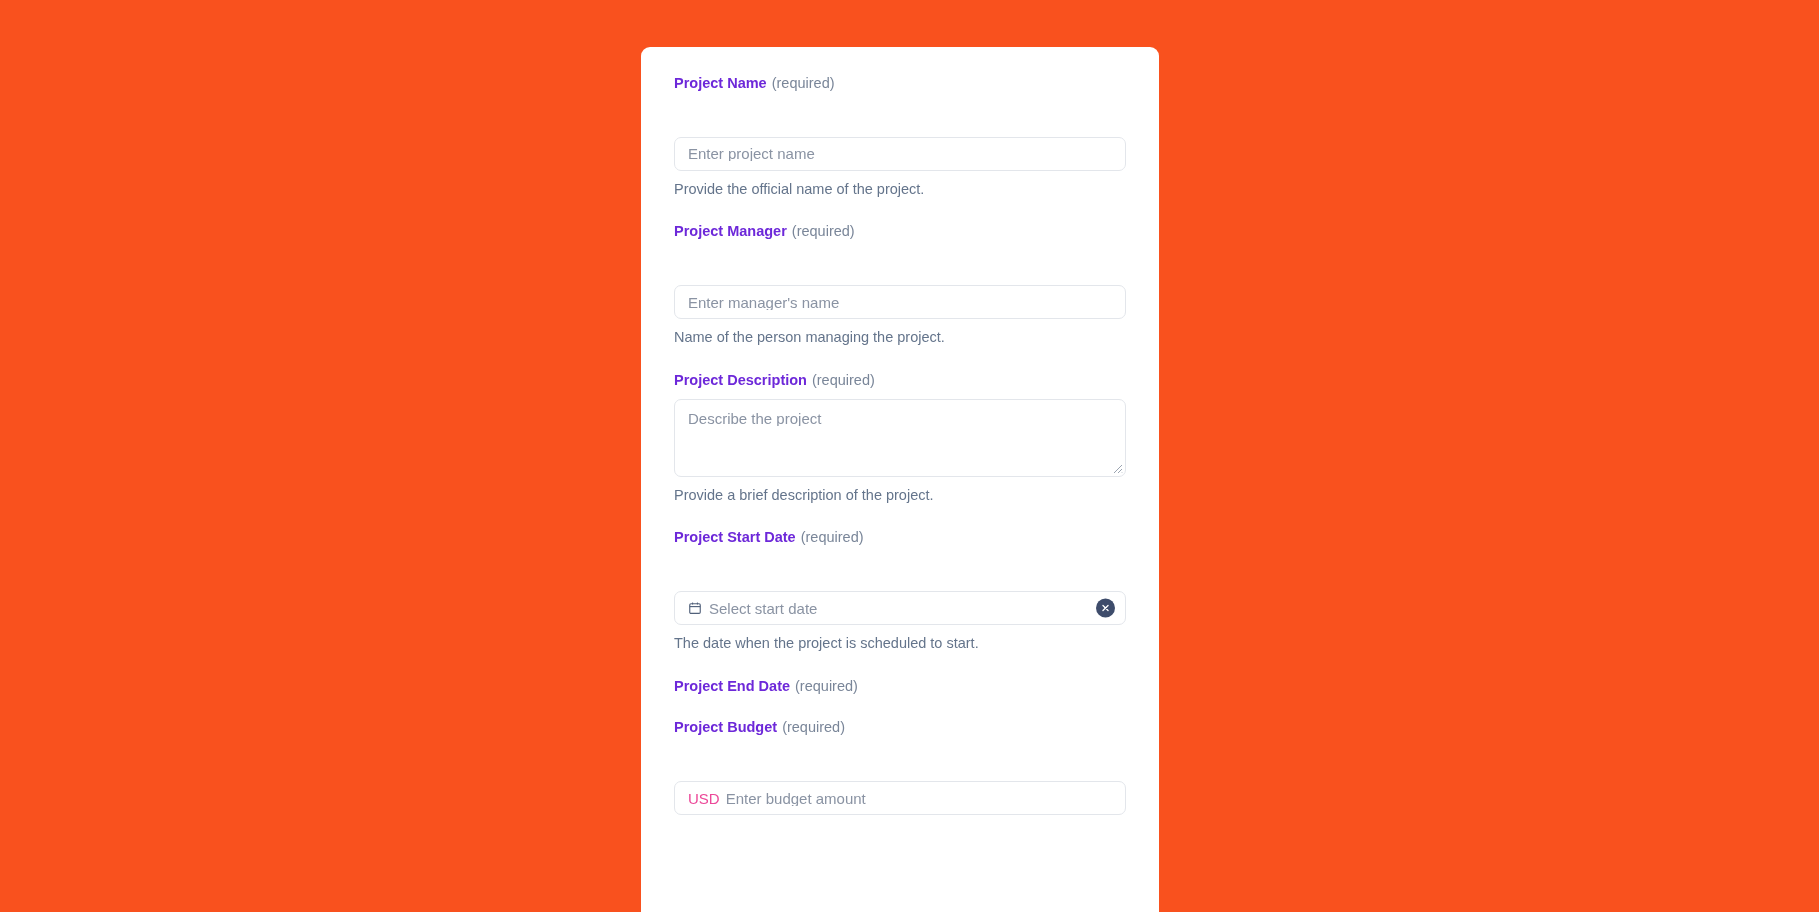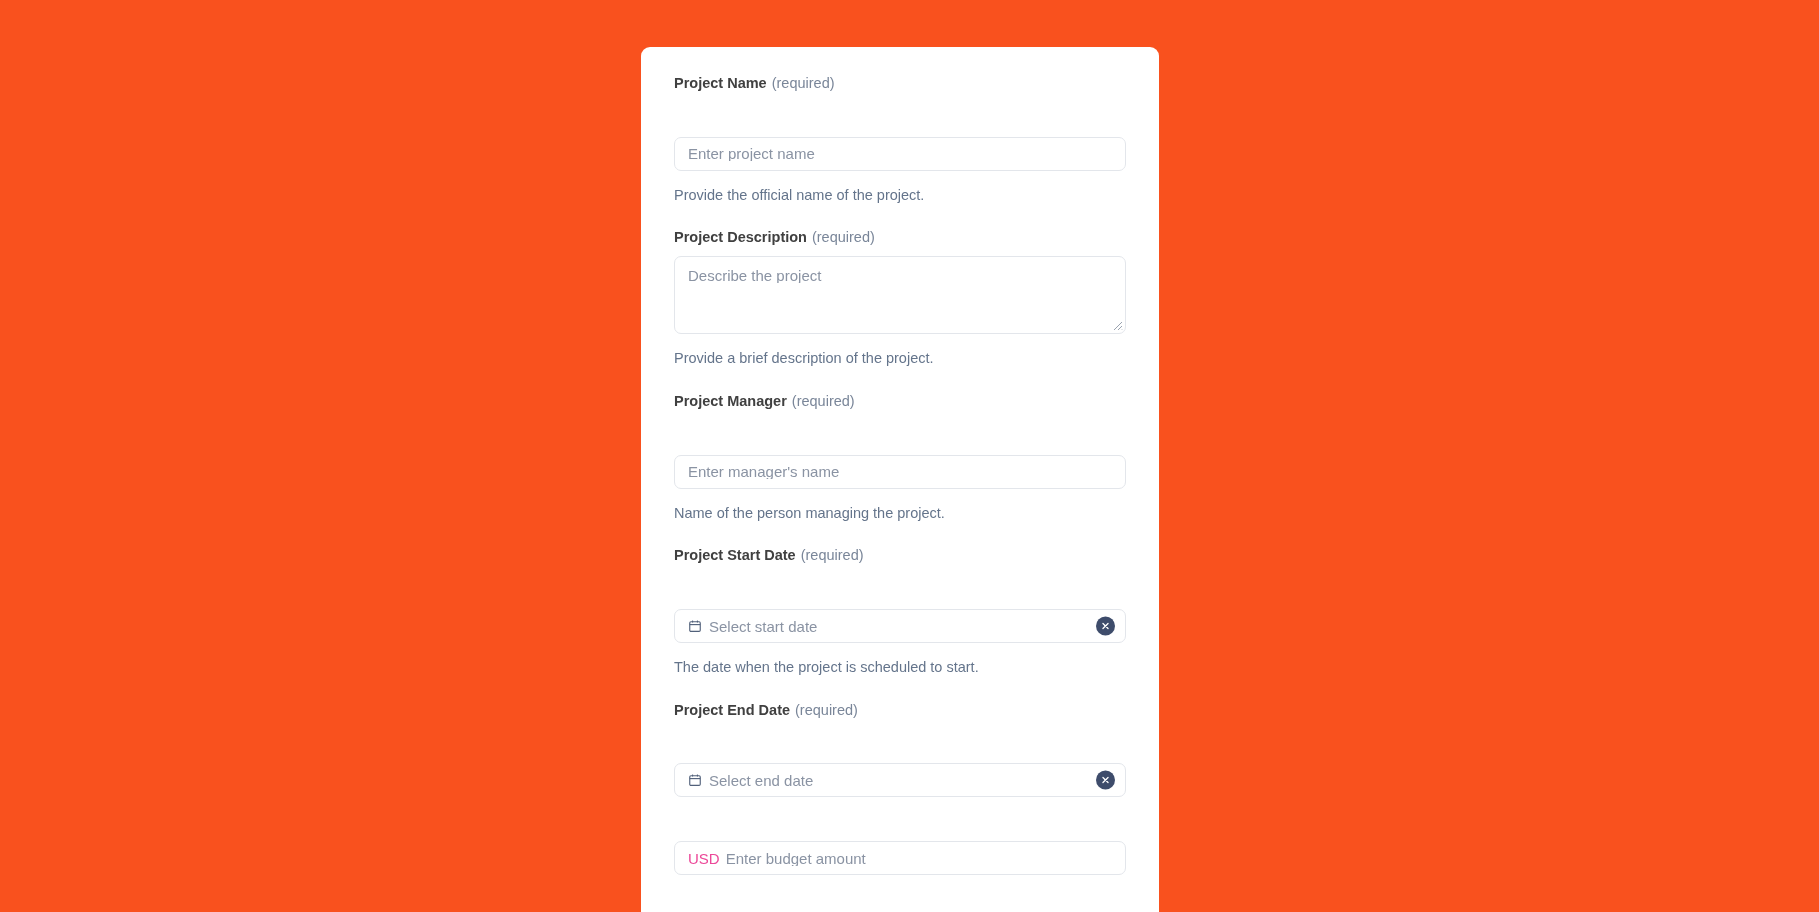--- a/index.html
+++ b/index.html
@@ -40,21 +40,21 @@
 
   .field-label {
     display: block;
     font-size: 14.5px;
     line-height: 1.3;
     margin-bottom: 9px;
     color: #1e2a3b;
   }
   .label-text {
     font-weight: 700;
-    color: #404040;
+    color: #6d28d9;
   }
   .label-required {
     font-weight: 400;
     color: #7a8699;
     margin-left: 5px;
     font-size: 14.5px;
   }
 
   .input-box {
     position: relative;
@@ -92,21 +92,21 @@
   .resize-grip {
     position: absolute;
     right: 2px;
     bottom: 2px;
     width: 13px;
     height: 13px;
     pointer-events: none;
   }
 
   .helper-text {
-    margin-top: 15px;
+    margin-top: 9px;
     font-size: 14.5px;
     color: #64748b;
     line-height: 1.35;
   }
 
   .date-box {
     justify-content: flex-start;
     padding-right: 40px;
     text-align: center;
   }
@@ -158,39 +158,39 @@
         <span class="label-text">Project Name</span><span class="label-required">(required)</span>
       </div>
       <div class="input-box">
         <span class="input-placeholder">Enter project name</span>
       </div>
       <div class="helper-text">Provide the official name of the project.</div>
     </div>
 
     <div class="field">
       <div class="field-label">
+        <span class="label-text">Project Manager</span><span class="label-required">(required)</span>
+      </div>
+      <div class="input-box">
+        <span class="input-placeholder">Enter manager's name</span>
+      </div>
+      <div class="helper-text">Name of the person managing the project.</div>
+    </div>
+
+    <div class="field">
+      <div class="field-label">
         <span class="label-text">Project Description</span><span class="label-required">(required)</span>
       </div>
       <div class="textarea-box">
         <span class="input-placeholder">Describe the project</span>
         <svg class="resize-grip" viewBox="0 0 13 13">
           <path d="M12 4 L4 12 M12 8 L8 12 M12 11.5 L11.5 12" stroke="#9aa3b0" stroke-width="1" fill="none"></path>
         </svg>
       </div>
       <div class="helper-text">Provide a brief description of the project.</div>
-    </div>
-
-    <div class="field">
-      <div class="field-label">
-        <span class="label-text">Project Manager</span><span class="label-required">(required)</span>
-      </div>
-      <div class="input-box">
-        <span class="input-placeholder">Enter manager's name</span>
-      </div>
-      <div class="helper-text">Name of the person managing the project.</div>
     </div>
 
 
     <div class="field">
       <div class="field-label">
         <span class="label-text">Project Start Date</span><span class="label-required">(required)</span>
       </div>
       <div class="input-box date-box">
         <svg class="cal-icon" viewBox="0 0 16 16" fill="none" stroke="currentColor" stroke-width="1.3">
           <rect x="2" y="3.2" width="12" height="11" rx="1.4"></rect>
@@ -205,37 +205,26 @@
           </svg>
         </span>
       </div>
       <div class="helper-text">The date when the project is scheduled to start.</div>
     </div>
 
     <div class="field">
       <div class="field-label">
         <span class="label-text">Project End Date</span><span class="label-required">(required)</span>
       </div>
-      <div class="input-box date-box">
-        <svg class="cal-icon" viewBox="0 0 16 16" fill="none" stroke="currentColor" stroke-width="1.3">
-          <rect x="2" y="3.2" width="12" height="11" rx="1.4"></rect>
-          <path d="M2 6.4 H14"></path>
-          <path d="M5.2 1.8 V4"></path>
-          <path d="M10.8 1.8 V4"></path>
-        </svg>
-        <span class="date-text">Select end date</span>
-        <span class="clear-btn">
-          <svg viewBox="0 0 12 12" width="9" height="9">
-            <path d="M2.6 2.6 L9.4 9.4 M9.4 2.6 L2.6 9.4" stroke="#ffffff" stroke-width="1.7" stroke-linecap="round"></path>
-          </svg>
-        </span>
-      </div>
-    </div>
-
-    <div class="field">
+    </div>
+
+    <div class="field">
+      <div class="field-label">
+        <span class="label-text">Project Budget</span><span class="label-required">(required)</span>
+      </div>
       <div class="input-box">
         <span class="currency-prefix">USD</span>
         <span class="input-placeholder">Enter budget amount</span>
       </div>
     </div>
 
   </div>
 </div>
 
 </body></html>

